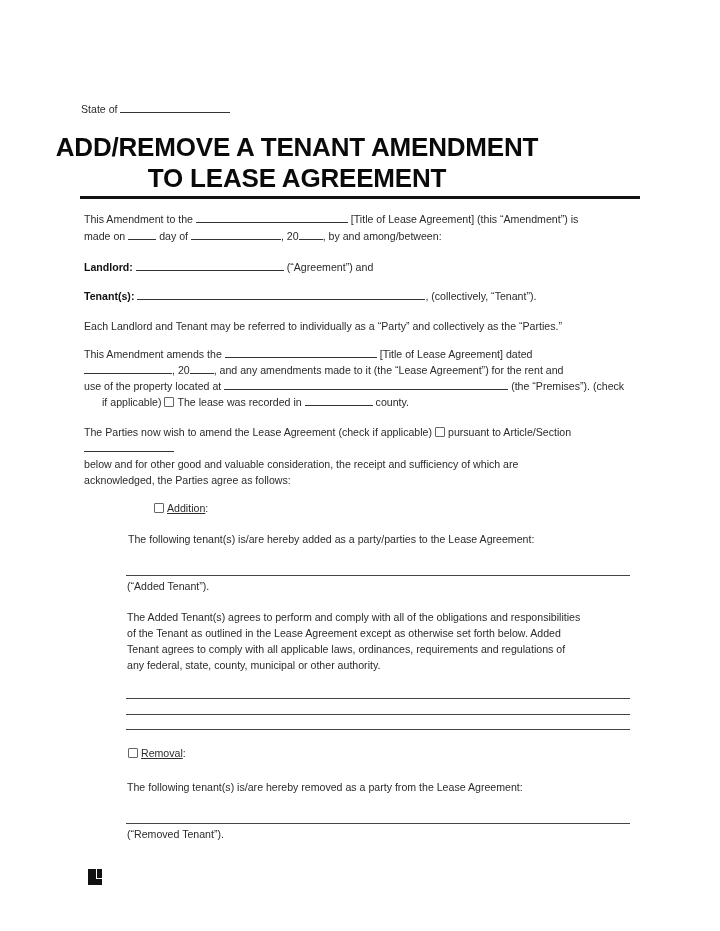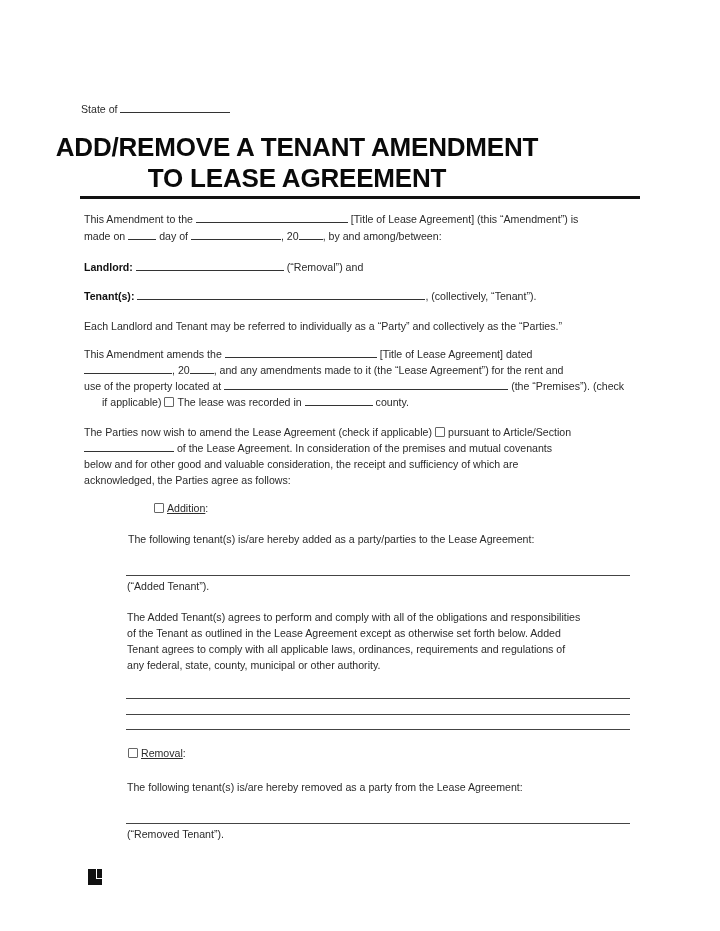--- a/index.html
+++ b/index.html
@@ -38,21 +38,21 @@
 <div class="abs body-text" style="left:84px; top:228px;">
   <span>made on</span>
   <span class="blank" style="width:28px;"></span>
   <span>day of</span>
   <span class="blank" style="width:90px;"></span><span>, 20</span><span class="blank" style="width:24px;"></span><span>, by and among/between:</span>
 </div>
 
 <div class="abs body-text" style="left:84px; top:259px;">
   <span class="bold">Landlord:</span>
   <span class="blank" style="width:148px;"></span>
-  <span>(“Removal”) and</span>
+  <span>(“Agreement”) and</span>
 </div>
 
 <div class="abs body-text" style="left:84px; top:288px;">
   <span class="bold">Tenant(s):</span>
   <span class="blank" style="width:288px;"></span><span>, (collectively, “Tenant”).</span>
 </div>
 
 <div class="abs body-text" style="left:84px; top:318px;">Each Landlord and Tenant may be referred to individually as a “Party” and collectively as the “Parties.”</div>
 
 <div class="abs body-text" style="left:84px; top:346px;">
@@ -74,21 +74,20 @@
   <span class="blank" style="width:68px;"></span>
   <span>county.</span>
 </div>
 
 <div class="abs body-text" style="left:84px; top:424px;">
   <span>The Parties now wish to amend the Lease Agreement (check if applicable)</span>
   <span class="checkbox"></span><span>pursuant to Article/Section</span>
 </div>
 <div class="abs body-text" style="left:84px; top:440px;">
   <span class="blank" style="width:90px;"></span>
-  <span>of the Lease Agreement. In consideration of the premises and mutual covenants</span>
 </div>
 <div class="abs body-text" style="left:84px; top:456px;">below and for other good and valuable consideration, the receipt and sufficiency of which are</div>
 <div class="abs body-text" style="left:84px; top:472px;">acknowledged, the Parties agree as follows:</div>
 
 <div class="abs body-text" style="left:120px; top:500px;padding-left:34px;">
   <span class="checkbox"></span><span class="underline">Addition</span><span>:</span>
 </div>
 <div class="abs body-text" style="left:128px; top:531px;">The following tenant(s) is/are hereby added as a party/parties to the Lease Agreement:</div>
 <div class="fill-line" style="left:126px; top:575px; width:504px;"></div>
 <div class="abs body-text" style="left:127px; top:578px;">(“Added Tenant”).</div>

